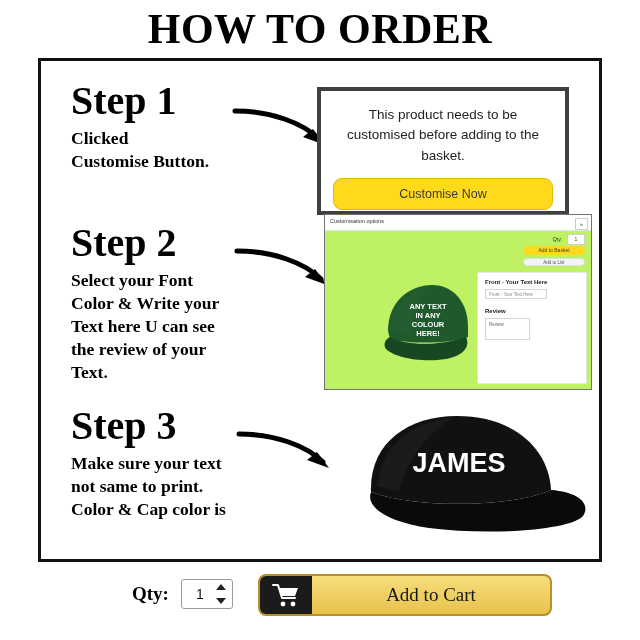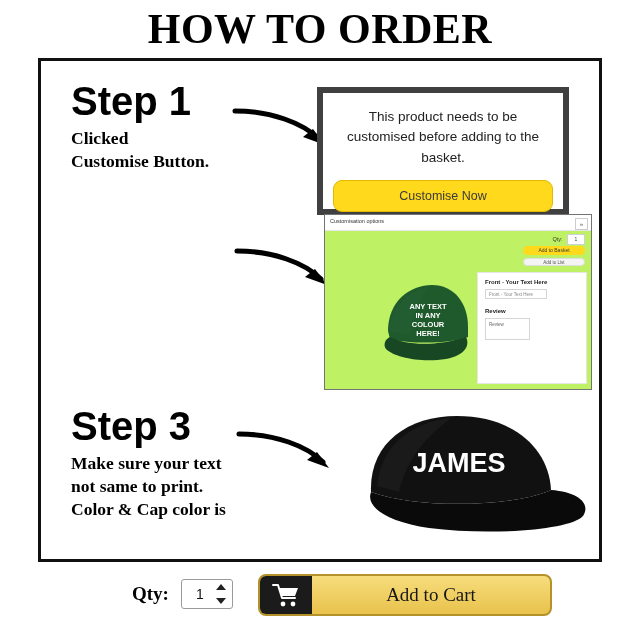--- a/index.html
+++ b/index.html
@@ -48,21 +48,21 @@
     width: 100%;
     box-sizing: border-box;
   }
   .step-left {
     position: absolute;
     left: 30px;
     top: 0;
     width: 255px;
   }
   .step-head {
-    font-family: Liberation Sans, sans-serif;
+    font-family: Liberation Serif, serif;
     font-weight: bold;
     font-size: 40px;
     color: #000;
     line-height: 1;
     margin: 0 0 6px 0;
   }
   .step-desc {
     font-family: "Liberation Serif", serif;
     font-weight: bold;
     font-size: 17.5px;
@@ -74,21 +74,21 @@
     position: absolute;
     pointer-events: none;
   }
   
   .card1 {
     position: absolute;
     left: 276px;
     top: 6px;
     width: 252px;
     height: 128px;
-    border: 6px solid #404040;
+    border: 4px solid #404040;
     background: #fff;
     box-sizing: border-box;
     text-align: center;
   }
   .card1 .msg {
     font-family: "Liberation Sans", sans-serif;
     font-size: 13.5px;
     color: #222;
     line-height: 1.5;
     padding: 14px 18px 0 18px;
@@ -371,20 +371,30 @@
         <polygon points="94,40 72,32 82,24" fill="#000"></polygon>
       </svg>
 
       <div class="card1">
         <div class="msg">This product needs to be customised before adding to the basket.</div>
         <div class="cust-btn">Customise Now</div>
       </div>
     </div>
 
     <div class="step" style="top:162px; height:175px;">
+      <div class="step-left">
+        <div class="step-head">Step 2</div>
+        <div class="step-desc">
+          <div>Select your Font</div>
+          <div>Color &amp; Write your</div>
+          <div>Text here U can see</div>
+          <div>the review of your</div>
+          <div>Text.</div>
+        </div>
+      </div>
 
       <svg class="arrow" style="left:192px; top:22px;" width="100" height="52" viewBox="0 0 100 52">
         <path d="M4 6 C 40 6, 72 18, 88 34" stroke="#000" stroke-width="5" fill="none" stroke-linecap="round"></path>
         <polygon points="94,40 72,32 82,24" fill="#000"></polygon>
       </svg>
 
       <div class="shop">
         <div class="shop-bar">
           <span class="lbl">Customisation options</span>
           <span class="sq">»</span>

